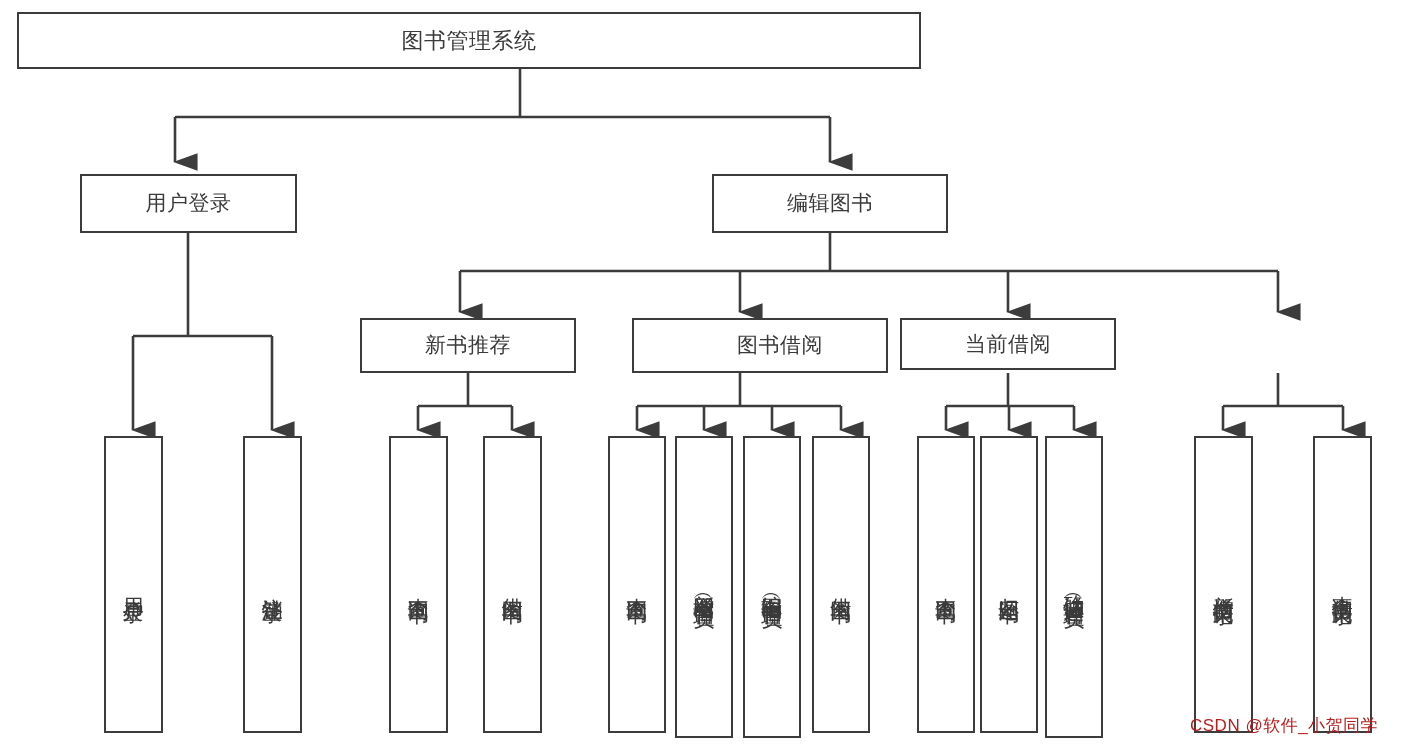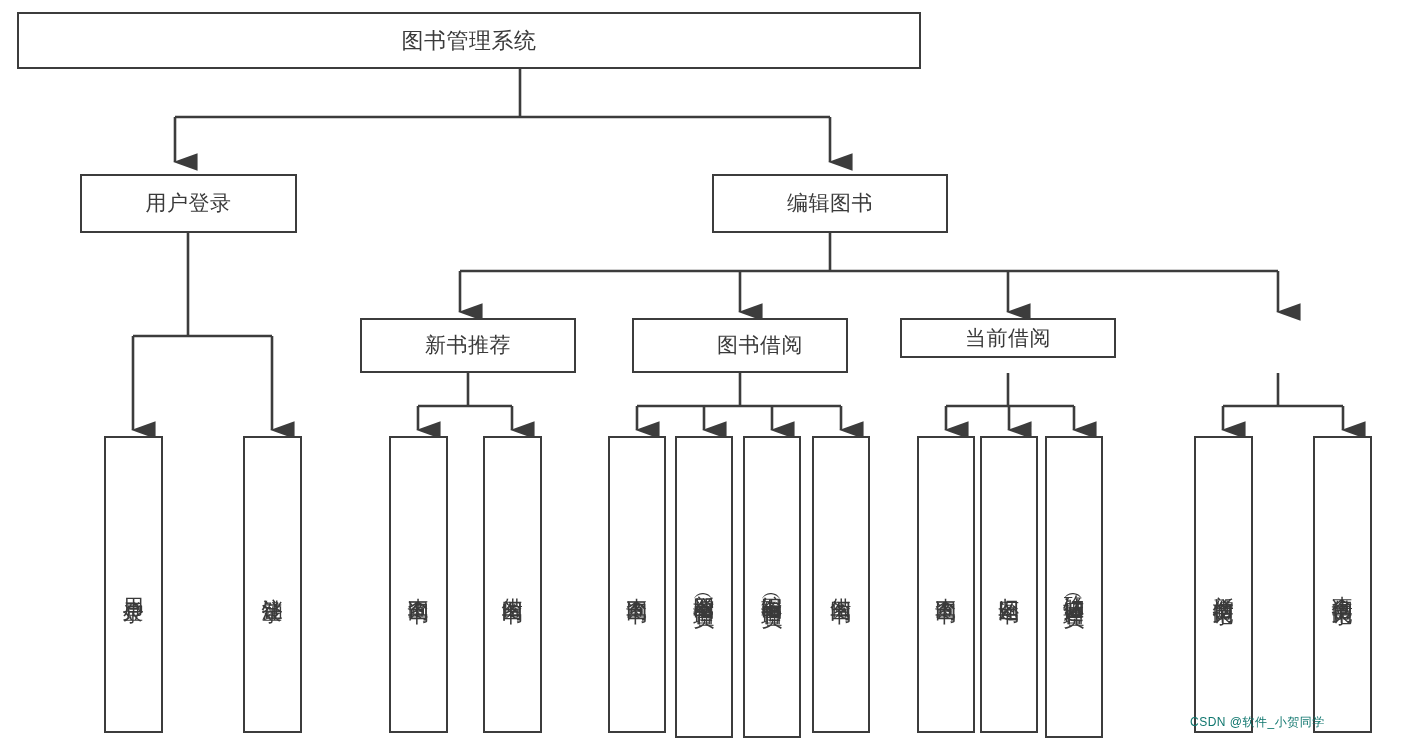--- a/index.html
+++ b/index.html
@@ -58,22 +58,22 @@
   .node.vert .label {
     writing-mode: vertical-rl;
     text-orientation: upright;
     font-size: 21px;
     line-height: 1.22;
     letter-spacing: 2px;
     max-height: 100%;
   }
   .watermark {
     position: absolute;
-    color: #0f766e;
-    font-size: 12px;
+    color: #b91c1c;
+    font-size: 17px;
     letter-spacing: 0.5px;
     white-space: nowrap;
     user-select: none;
   }
 </style>
 </head>
 <body>
 
 <div id="diagram-canvas">
 
@@ -140,25 +140,25 @@
   </div>
 
   <div class="node horiz" style="left:712px; top:174px; width:236px; height:59px;">
     <span class="label">编辑图书</span>
   </div>
 
   <div class="node horiz" style="left:360px; top:318px; width:216px; height:55px;">
     <span class="label">新书推荐</span>
   </div>
 
-  <div class="node horiz" style="left:632px; top:318px; width:216px; height:55px;padding-left:40px;">
+  <div class="node horiz" style="left:632px; top:318px; width:256px; height:55px;padding-left:40px;">
     <span class="label">图书借阅</span>
   </div>
 
-  <div class="node horiz" style="left:900px; top:318px; width:216px; height:40px;">
+  <div class="node horiz" style="left:900px; top:318px; width:216px; height:52px;">
     <span class="label">当前借阅</span>
   </div>
 
 
   <div class="node vert" style="left:104px; top:436px; width:59px; height:297px;">
     <span class="label">用户登录</span>
   </div>
 
   <div class="node vert" style="left:243px; top:436px; width:59px; height:297px;">
     <span class="label">注销登录</span>

